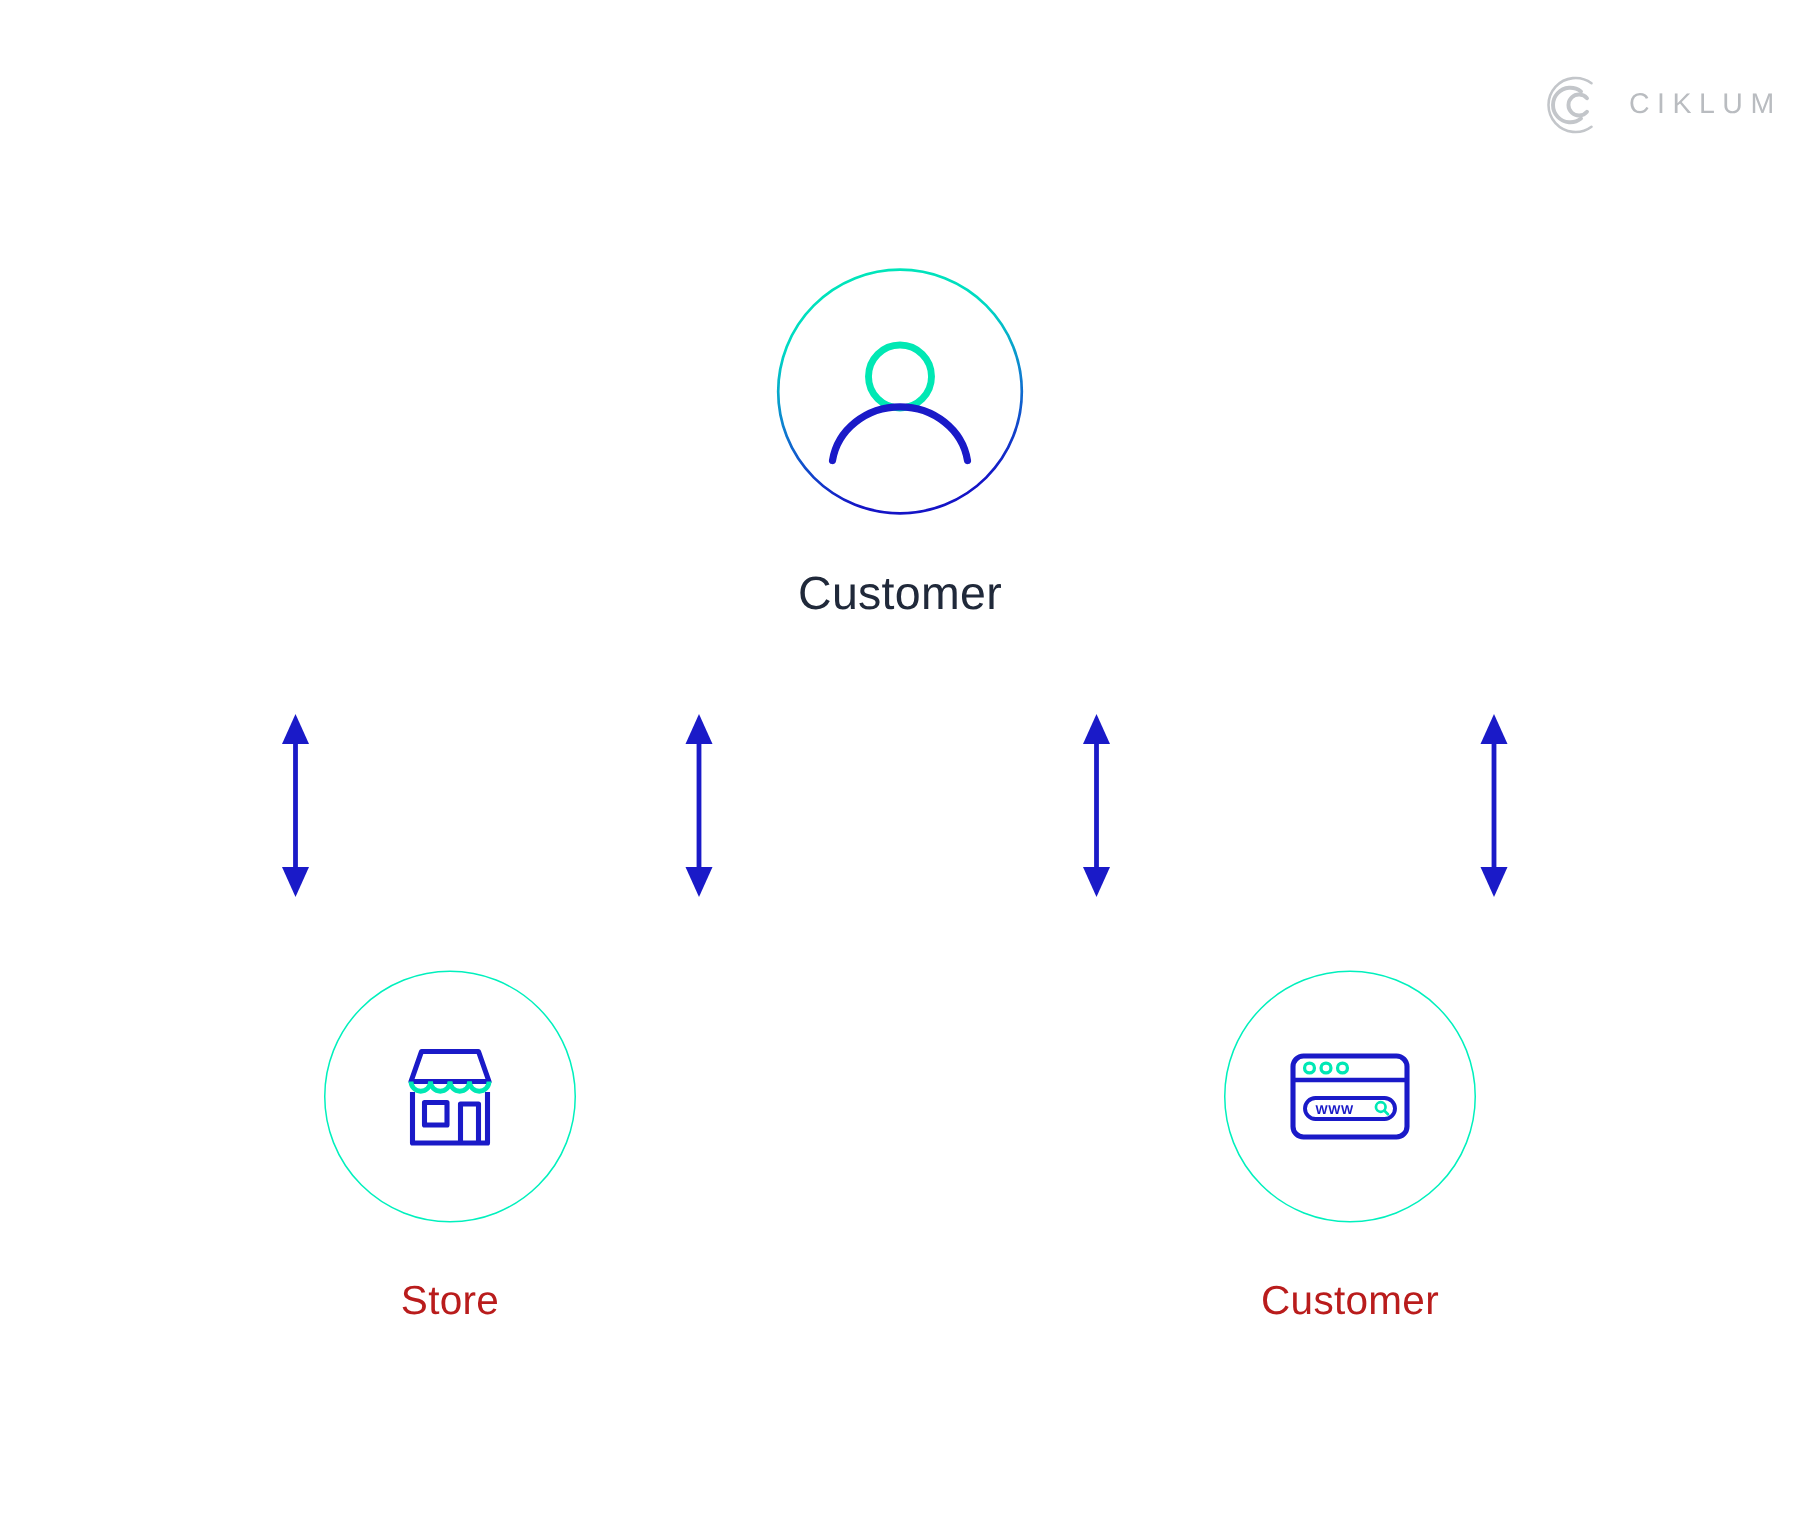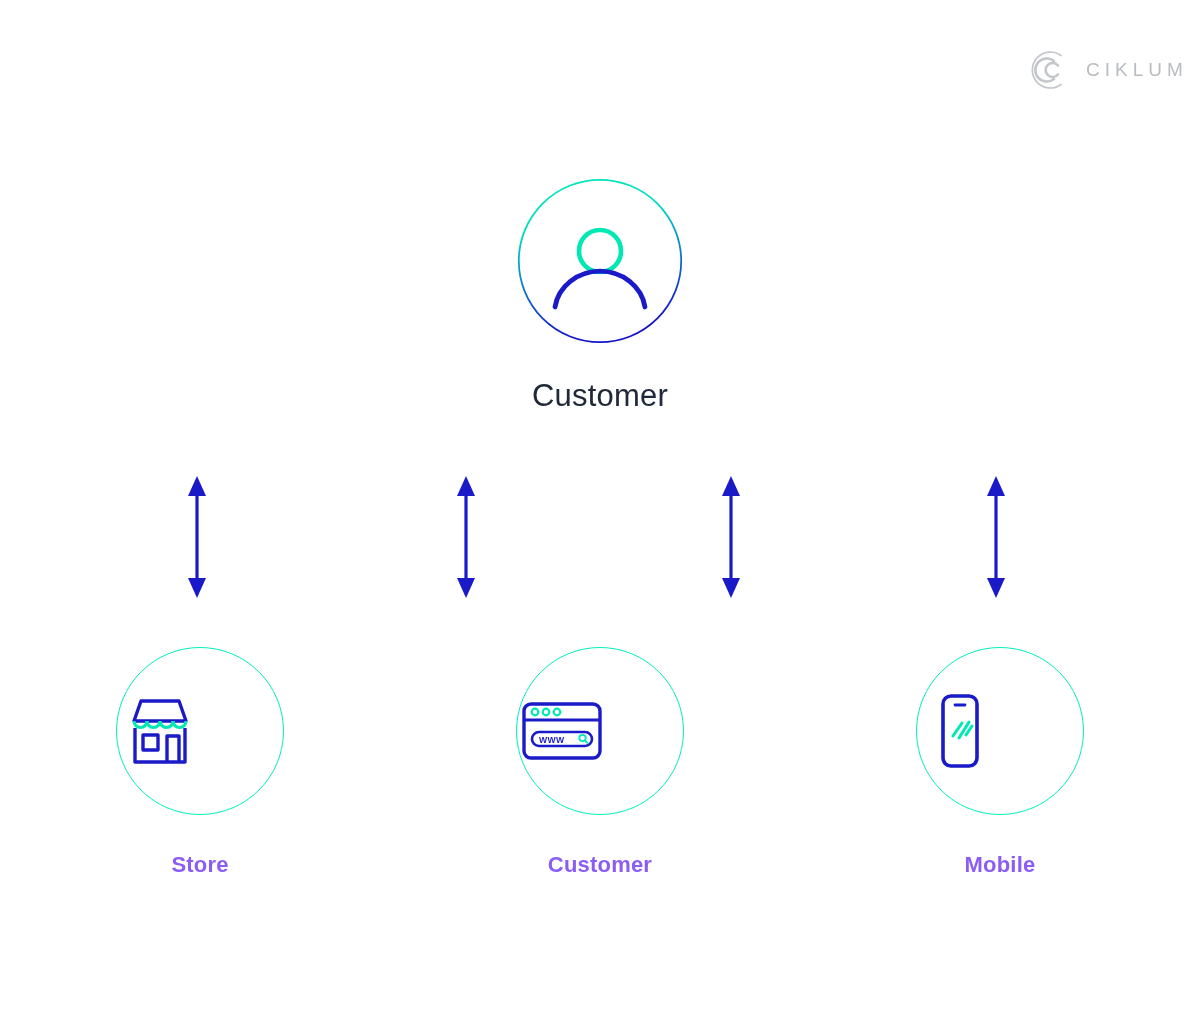--- a/index.html
+++ b/index.html
@@ -91,29 +91,28 @@
     align-items: center;
   }
   .channel-circle {
     width: 168px;
     height: 168px;
     border-radius: 50%;
     border: 1.6px solid #00f0bd;
     box-sizing: border-box;
     display: flex;
     align-items: center;
-    justify-content: flex-start;
+    justify-content: center;
   }
   .channel-label {
     margin-top: 37px;
-    font-size: 22px;
-    color: #8b5cf6;
+    font-size: 27px;
+    color: #b91c1c;
     letter-spacing: 0.2px;
     font-family: "Liberation Sans", sans-serif;
-    font-weight: bold;
   }
   .channel-icon {
     display: block;
   }
 </style>
 </head>
 <body>
 
 <div id="brand-logo">
   <svg class="logo-mark" viewBox="0 0 44 44">
@@ -212,29 +211,15 @@
         <text x="22" y="54.5" font-family="'Liberation Sans',sans-serif" font-size="8.6" font-weight="bold" fill="#1a1ac8" letter-spacing="0.4">WWW</text>
         <g fill="none" stroke="#00e8b4" stroke-width="1.8">
           <circle cx="65.5" cy="50" r="3.2"></circle>
           <line x1="68" y1="52.5" x2="70.3" y2="54.8" stroke-linecap="round"></line>
         </g>
       </svg>
     </div>
     <div class="channel-label">Customer</div>
   </div>
 
-  <div class="channel">
-    <div class="channel-circle">
-      <svg class="channel-icon" width="86" height="90" viewBox="0 0 86 90">
-        <rect x="26" y="10" width="34" height="70" rx="8" fill="none" stroke="#1a1ac8" stroke-width="3.6"></rect>
-        <line x1="38" y1="19" x2="48" y2="19" stroke="#1a1ac8" stroke-width="2.8" stroke-linecap="round"></line>
-        <g stroke="#00e8b4" stroke-width="3" stroke-linecap="round">
-          <line x1="36" y1="50" x2="45" y2="37"></line>
-          <line x1="42" y1="52" x2="52" y2="36"></line>
-          <line x1="49" y1="49" x2="55" y2="40"></line>
-        </g>
-      </svg>
-    </div>
-    <div class="channel-label">Mobile</div>
-  </div>
 
 
 </div>
 
 </body></html>

